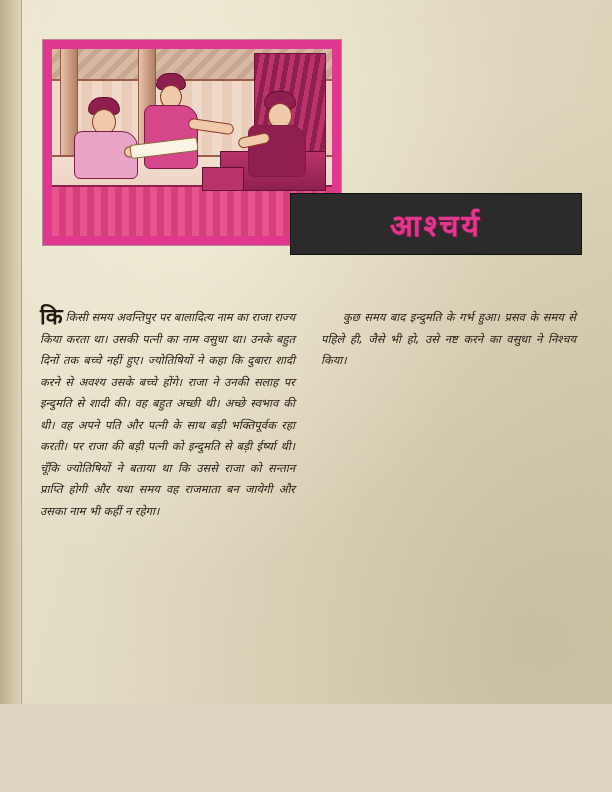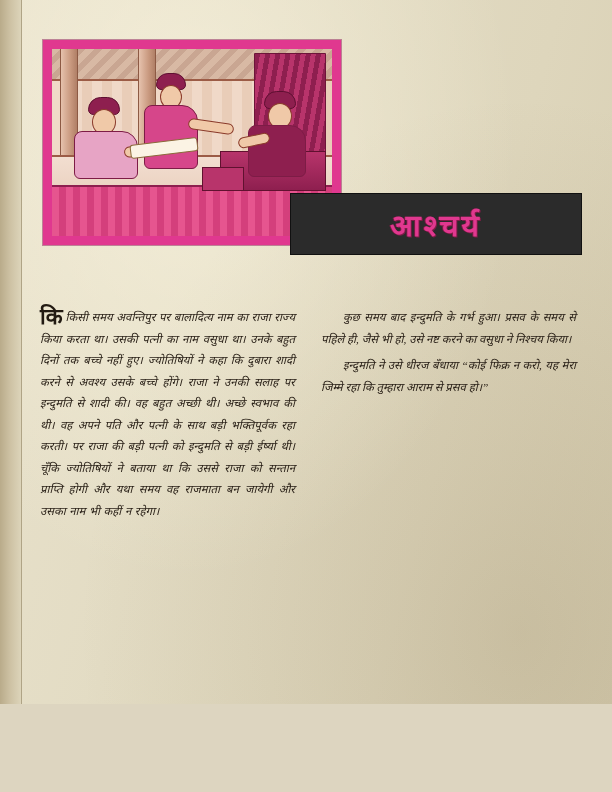--- a/index.html
+++ b/index.html
@@ -169,21 +169,21 @@
     line-height: 21.5px;
     color: #2a2118;
     text-align: justify;
     text-justify: inter-word;
     font-style: italic;
   }
   .col p {
     margin: 0 0 5px 0;
     text-indent: 0;
   }
-  .col p.indent { text-indent: 22px; font-family: Liberation Serif, serif; }
+  .col p.indent { text-indent: 22px; }
   .dropcap {
     float: left;
     font-size: 22px;
     line-height: 19px;
     font-weight: bold;
     padding-right: 3px;
     font-style: normal;
     color: #221a12;
   }
   .col p.first { min-height: 42px; }
@@ -267,21 +267,20 @@
     <div class="title-plate">
       <div class="title-plate-inner">आश्चर्य</div>
     </div>
 
     <div class="cols">
       <div class="col">
         <p class="first"><span class="dropcap">कि</span><span>किसी समय अवन्तिपुर पर बालादित्य नाम का राजा राज्य किया करता था। उसकी पत्नी का नाम वसुधा था। उनके बहुत दिनों तक बच्चे नहीं हुए। ज्योतिषियों ने कहा कि दुबारा शादी करने से अवश्य उसके बच्चे होंगे। राजा ने उनकी सलाह पर इन्दुमति से शादी की। वह बहुत अच्छी थी। अच्छे स्वभाव की थी। वह अपने पति और पत्नी के साथ बड़ी भक्तिपूर्वक रहा करती। पर राजा की बड़ी पत्नी को इन्दुमति से बड़ी ईर्ष्या थी। चूँकि ज्योतिषियों ने बताया था कि उससे राजा को सन्तान प्राप्ति होगी और यथा समय वह राजमाता बन जायेगी और उसका नाम भी कहीं न रहेगा।</span></p>
       </div>
       <div class="col">
         <p class="indent">कुछ समय बाद इन्दुमति के गर्भ हुआ। प्रसव के समय से पहिले ही, जैसे भी हो, उसे नष्ट करने का वसुधा ने निश्चय किया।</p>
-        <p class="indent">इन्दुमति ने उसे धीरज बँधाया “कोई फिक्र न करो, यह मेरा जिम्मे रहा कि तुम्हारा आराम से प्रसव हो।”</p>
       </div>
     </div>
 
   </div>
 
   <div class="rule r1"></div>
   <div class="rule r2"></div>
 
   <div class="footer-box">
     <span class="footer-text">श्यामसुन्दर</span>

